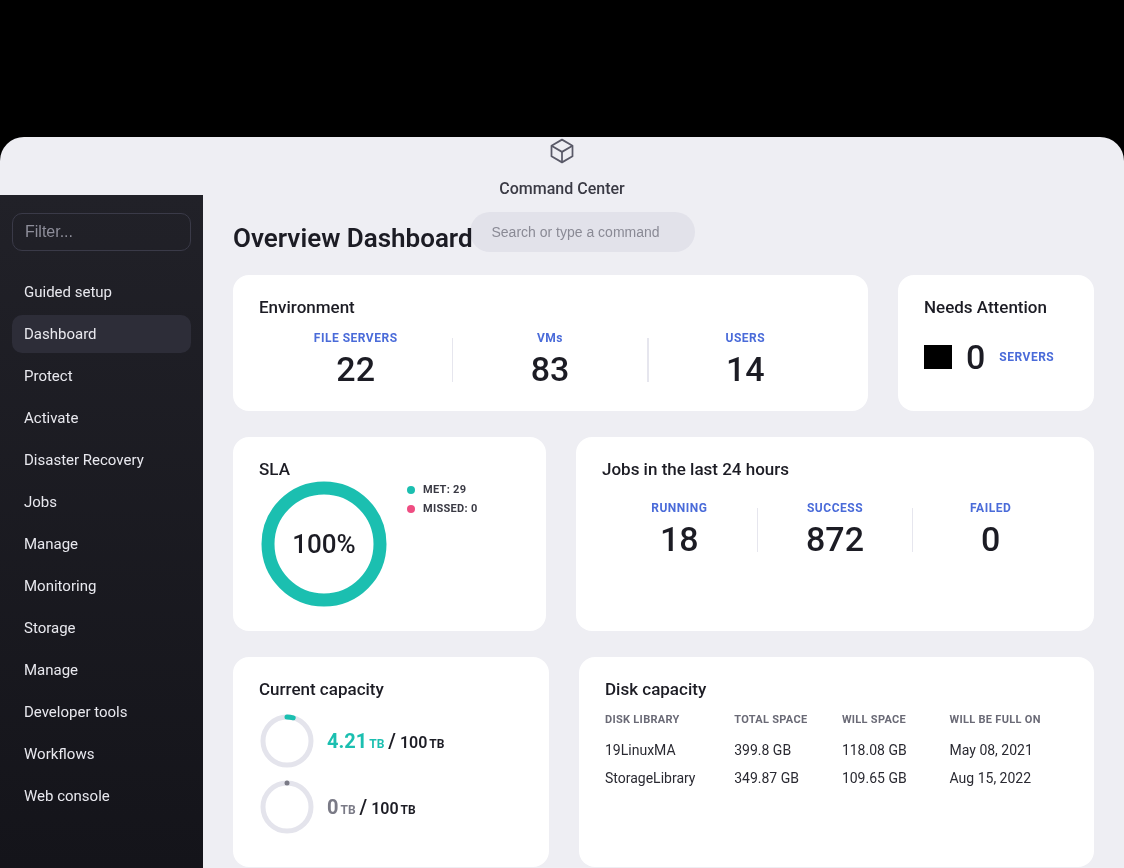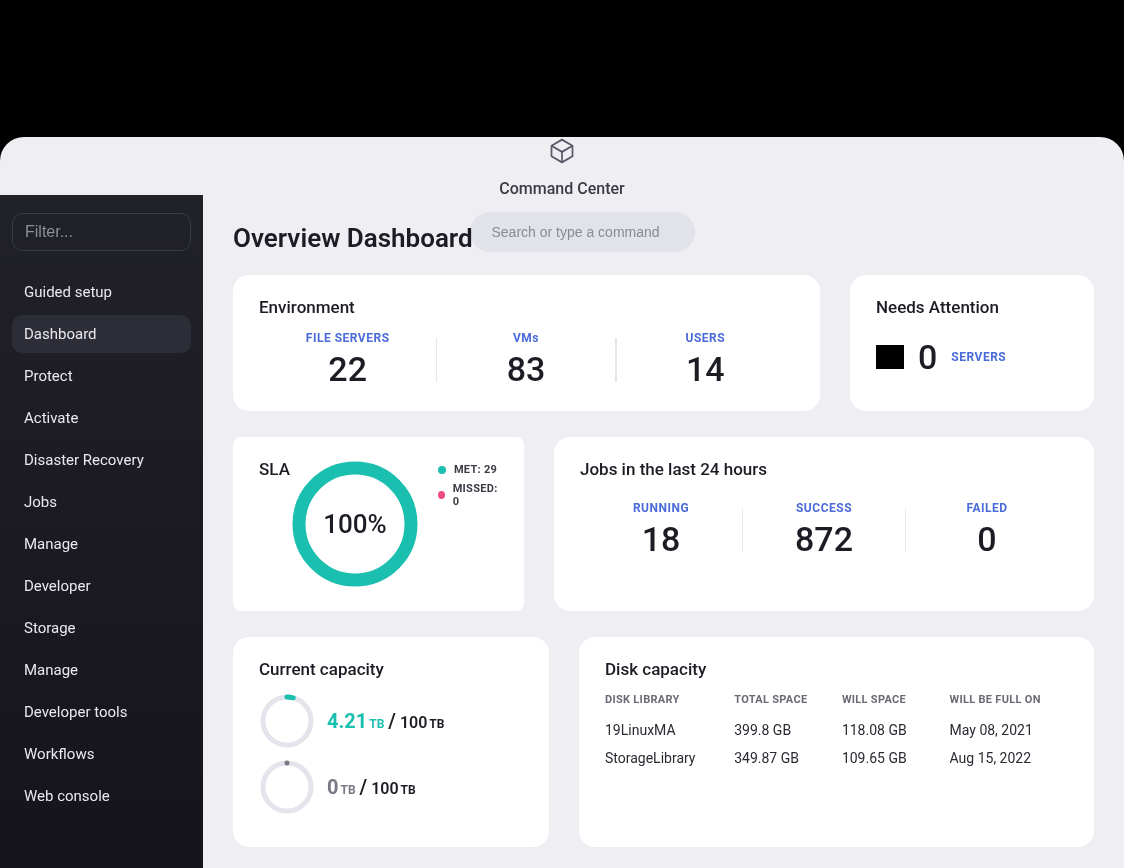--- a/index.html
+++ b/index.html
@@ -142,21 +142,21 @@
     font-size: 34px;
     font-weight: 500;
     color: #1c1c24;
   }
   .vdiv {
     width: 1px;
     height: 44px;
     background: #e6e6ee;
   }
   
-  .needs-card { width: 244px; }
+  .needs-card { width: 196px; }
   .needs-body {
     display: flex;
     align-items: center;
     gap: 14px;
     padding-top: 6px;
   }
   .black-box {
     width: 28px;
     height: 24px;
     background: #000;
@@ -166,21 +166,21 @@
     font-weight: 500;
     color: #1c1c24;
   }
   .needs-label {
     font-size: 12px;
     font-weight: 700;
     letter-spacing: 0.5px;
     color: #4a6bd9;
   }
   
-  .sla-card { width: 291px; display: flex; flex-direction: row; border-radius: 8px; }
+  .sla-card { width: 313px; display: flex; flex-direction: column; }
   .sla-body {
     display: flex;
     align-items: center;
     gap: 18px;
   }
   .sla-ring {
     position: relative;
     width: 130px;
     height: 130px;
     flex-shrink: 0;
@@ -298,21 +298,21 @@
     <div class="sidebar">
       <input class="filter-input" type="text" placeholder="Filter..." style="">
       <div id="nav-list">
           <div class="nav-item">Guided setup</div>
           <div class="nav-item active">Dashboard</div>
           <div class="nav-item">Protect</div>
           <div class="nav-item">Activate</div>
           <div class="nav-item">Disaster Recovery</div>
           <div class="nav-item">Jobs</div>
           <div class="nav-item">Manage</div>
-          <div class="nav-item">Developer</div>
+          <div class="nav-item">Monitoring</div>
           <div class="nav-item">Storage</div>
           <div class="nav-item">Manage</div>
           <div class="nav-item">Developer tools</div>
           <div class="nav-item">Workflows</div>
           <div class="nav-item">Web console</div>
         </div>
     </div>
 
     <div class="main">
       <div class="page-title">Overview Dashboard</div>

